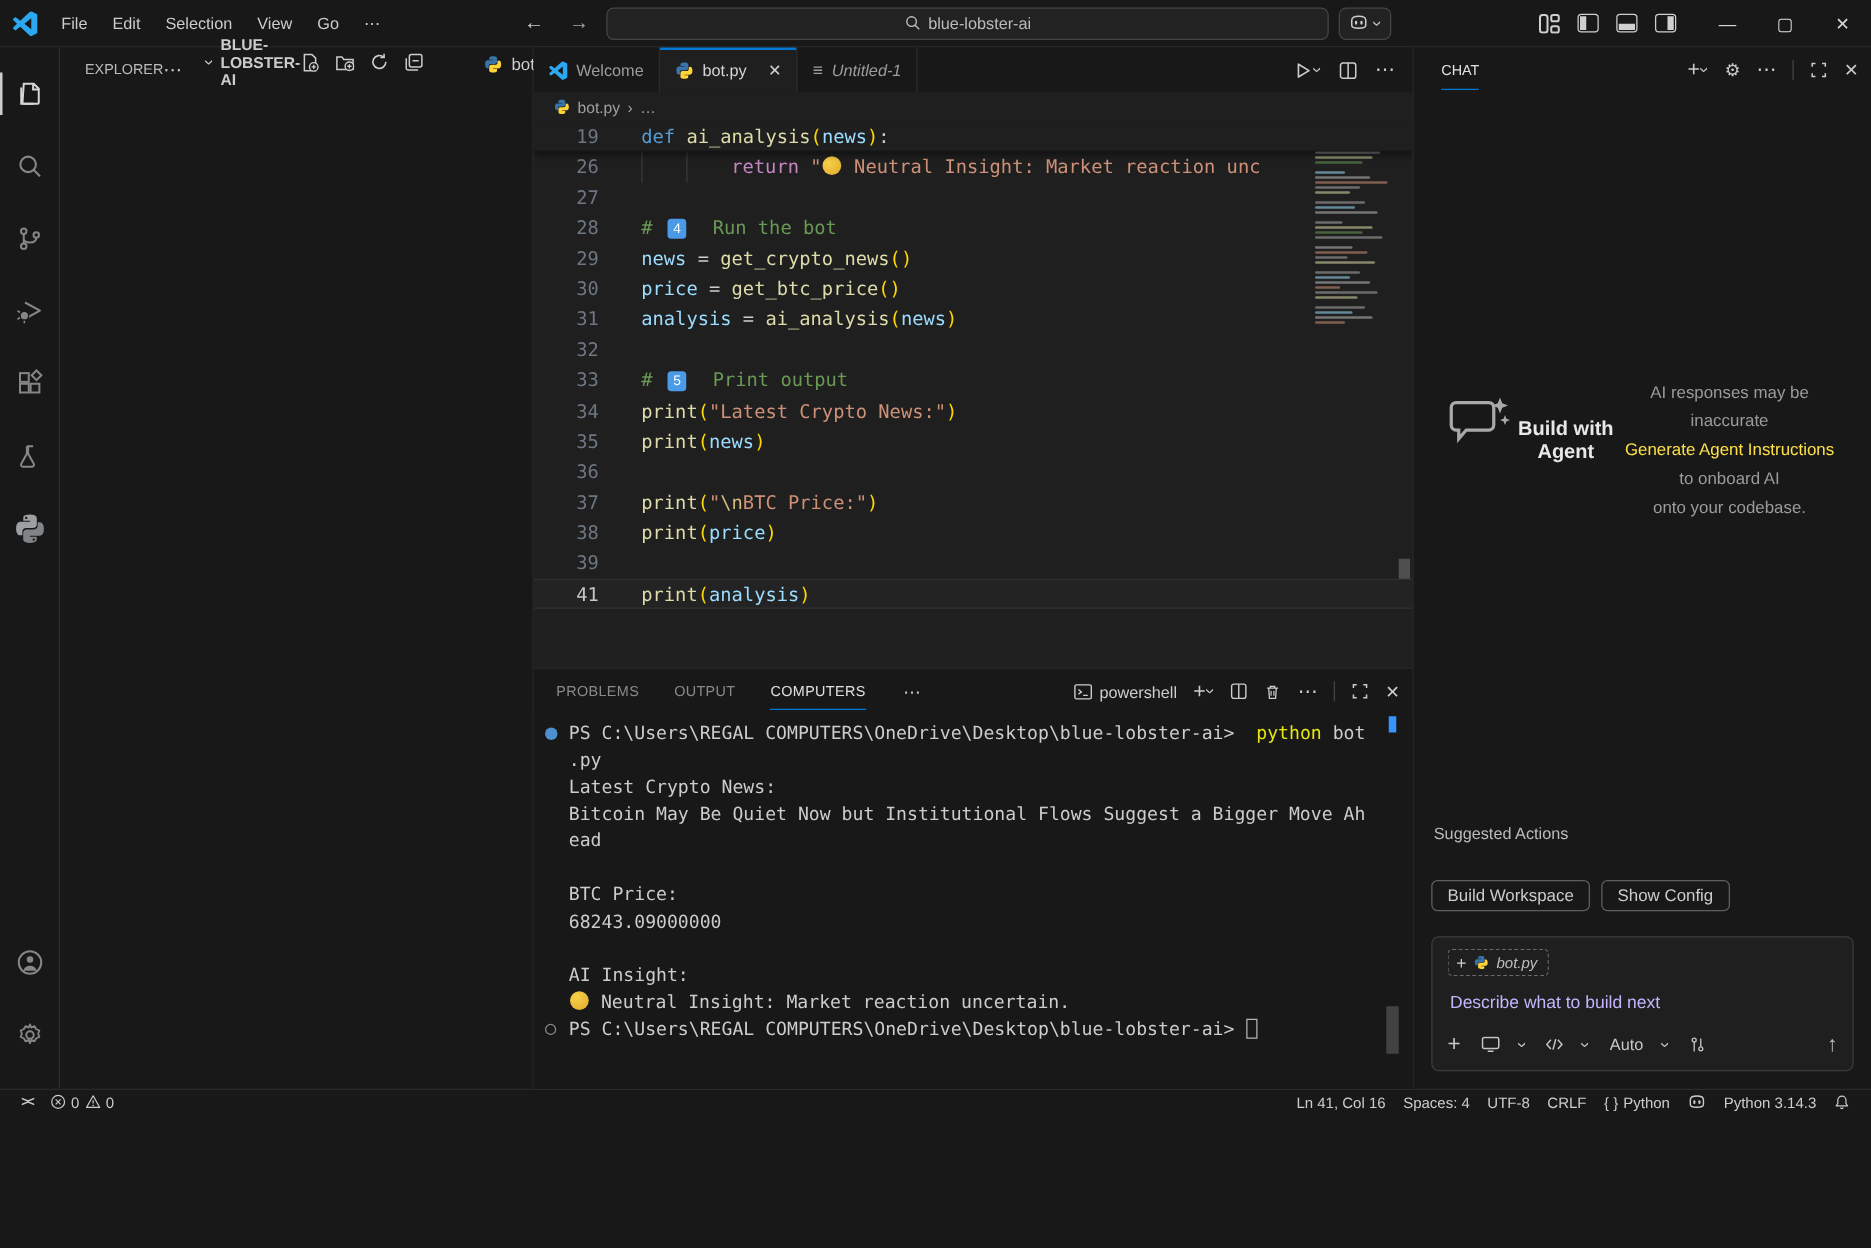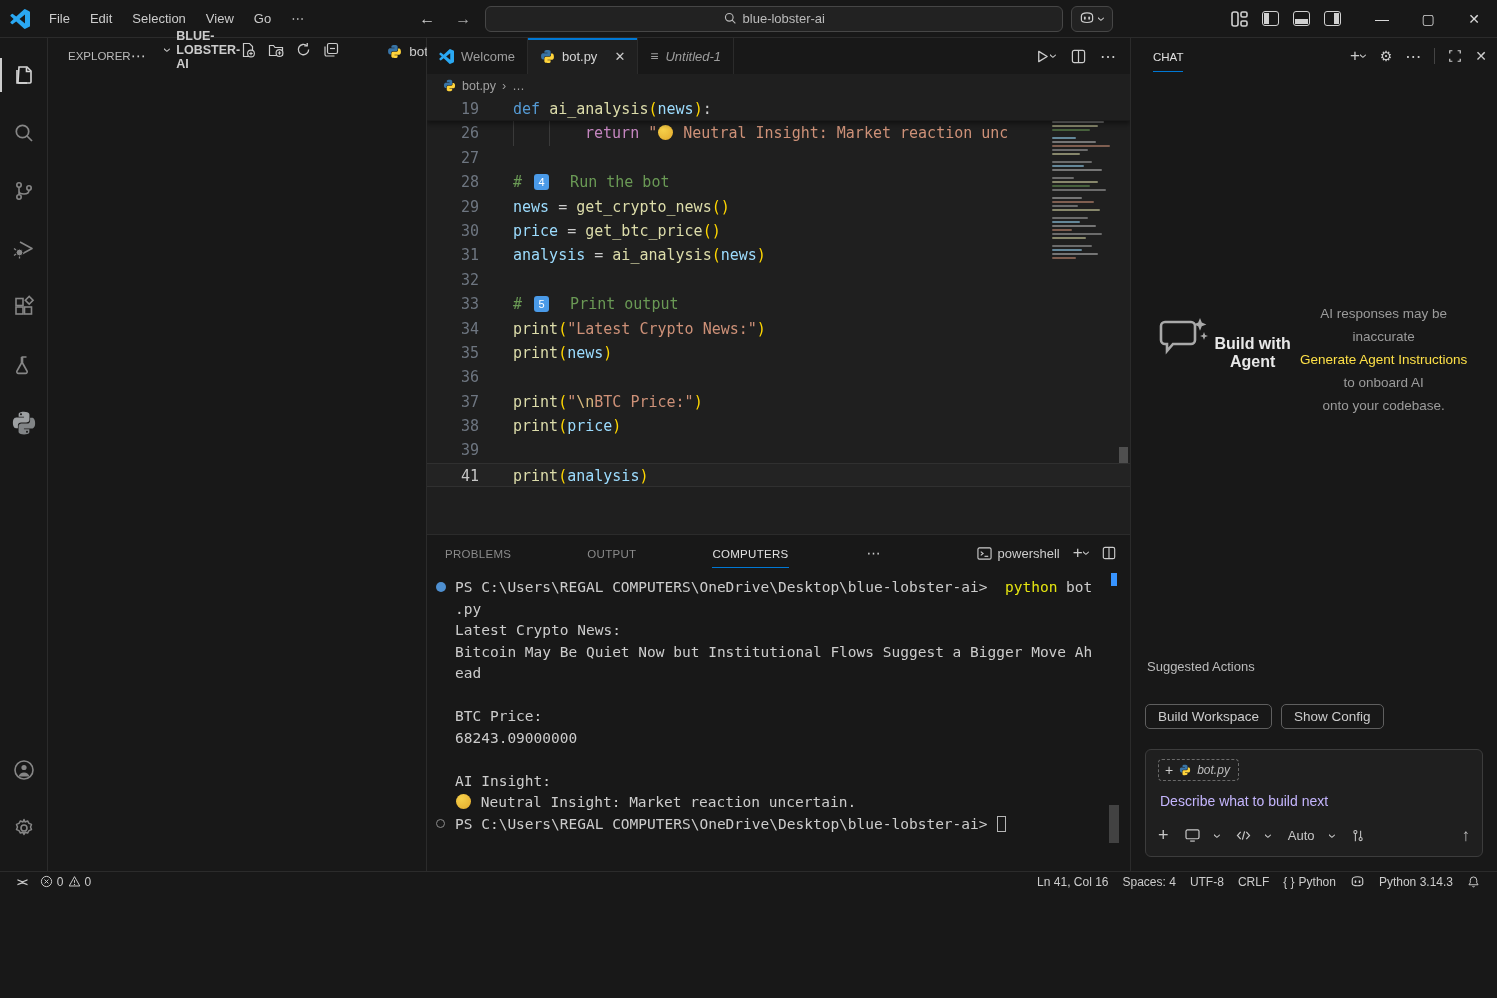--- a/index.html
+++ b/index.html
@@ -90,21 +90,21 @@
     background:#4a9ae8; color:#ffffff; font-size:11px; border-radius:3px; margin:0 3px;
     vertical-align:1px; font-family:"Liberation Sans",sans-serif; }
   .minimap { position:absolute; top:0; right:14px; width:70px; padding:4px 6px; }
   .minimap .mrow { height:2px; margin-bottom:2px; border-radius:1px; }
   .vscroll { position:absolute; top:0; right:0; width:14px; bottom:0; }
   .vscroll .thumb { position:absolute; top:350px; right:2px; width:9px; height:16px; background:#4f4f4f; }
 
   
   .panel { height:337px; border-top:1px solid #2b2b2b; background:#181818; display:flex;
     flex-direction:column; flex-shrink:0; }
-  .panel-header { height:36px; display:flex; align-items:center; padding:0 10px 0 18px; flex-shrink:0;gap:48px; }
+  .panel-header { height:36px; display:flex; align-items:center; padding:0 10px 0 18px; flex-shrink:0; }
   .ptab { font-size:11.5px; color:#8a8a8a; margin-right:28px; padding:9px 0 7px; letter-spacing:.3px; }
   .ptab.active { color:#e0e0e0; border-bottom:1px solid #0078d4; }
   .panel-more { color:#cccccc; margin-right:auto; font-size:14px; }
   .panel-right { display:flex; align-items:center; gap:13px; color:#cccccc; }
   .shell-label { display:flex; align-items:center; gap:6px; font-size:13px; color:#cccccc; }
   .pdivider { width:1px; height:16px; background:#444444; }
   .terminal { flex:1; position:relative; padding:6px 20px 0 28px; overflow:hidden;
     font-family:"DejaVu Sans Mono", monospace; font-size:14.5px; background:#181818; }
   .tl { height:21.5px; line-height:21.5px; white-space:pre; position:relative; color:#cccccc; }
   .tdec { position:absolute; left:-19px; top:5px; width:10px; height:10px; border-radius:50%; }

